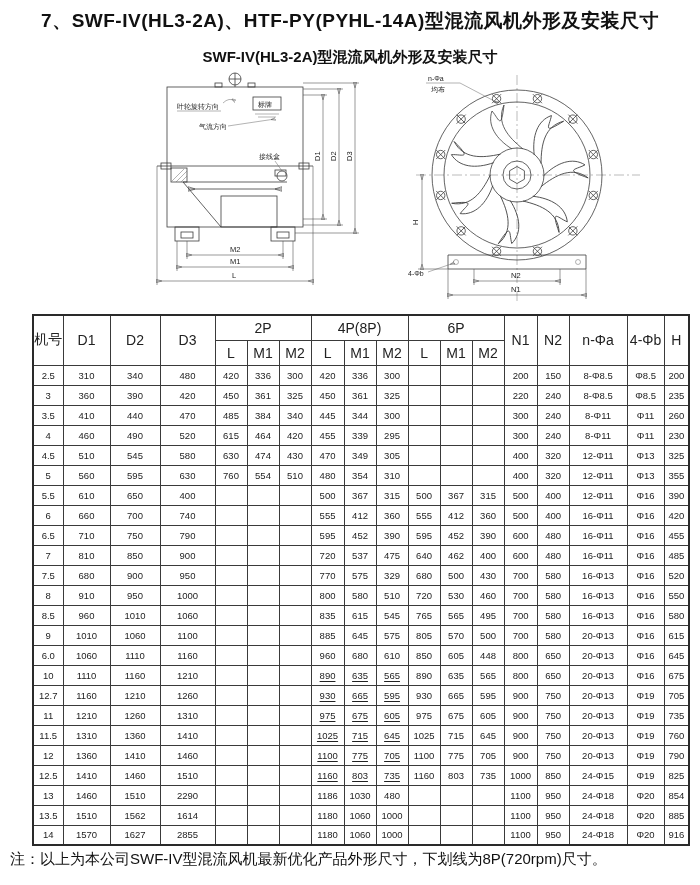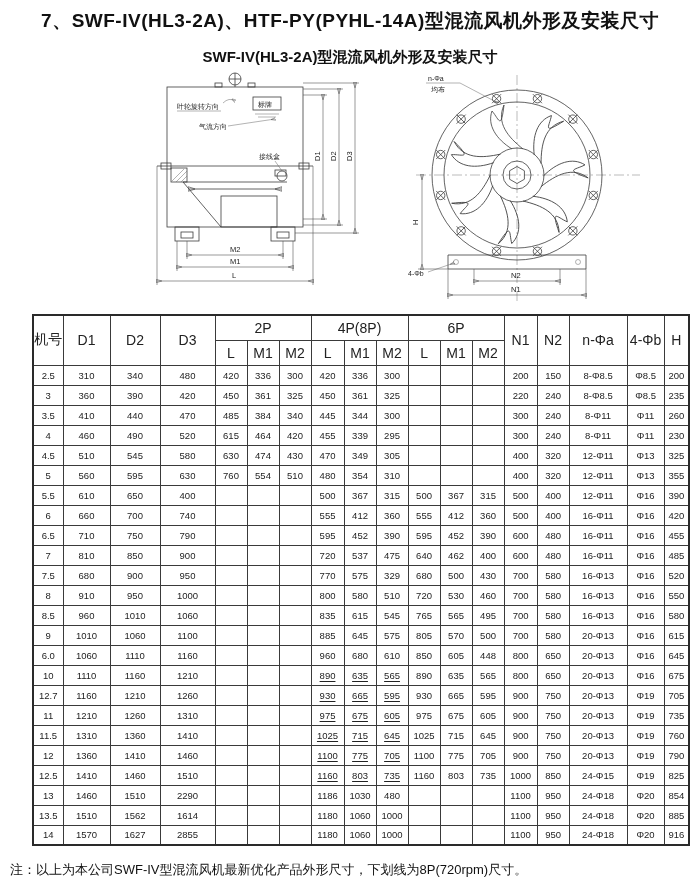--- a/index.html
+++ b/index.html
@@ -60,22 +60,22 @@
     height: 20px;
     overflow: hidden;
     white-space: nowrap;
     font-weight: normal;
   }
   .spec-table thead th { height: 25px; font-size: 14px; }
   .spec-table { border: 2px solid #2a2a2a; }
   .u8p { text-decoration: underline; text-underline-offset: 2px; }
   .note {
     margin-left: 10px;
-    margin-top: 15px;
-    font-size: 13px;
+    margin-top: 4px;
+    font-size: 15px;
     color: #111;
   }
 </style>
 </head>
 <body>
 
 <div class="page">
 
   <div class="title">7、SWF-IV(HL3-2A)、HTF-PY(PYHL-14A)型混流风机外形及安装尺寸</div>
   <div class="subtitle">SWF-IV(HL3-2A)型混流风机外形及安装尺寸</div>

